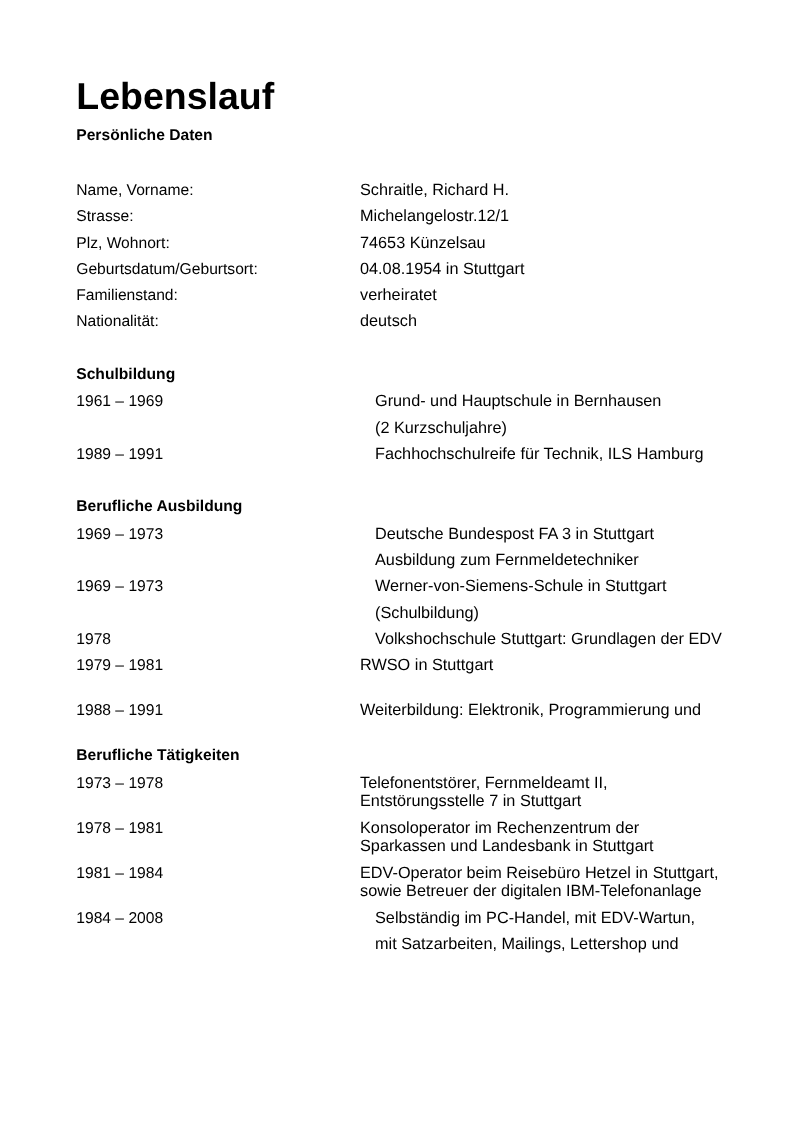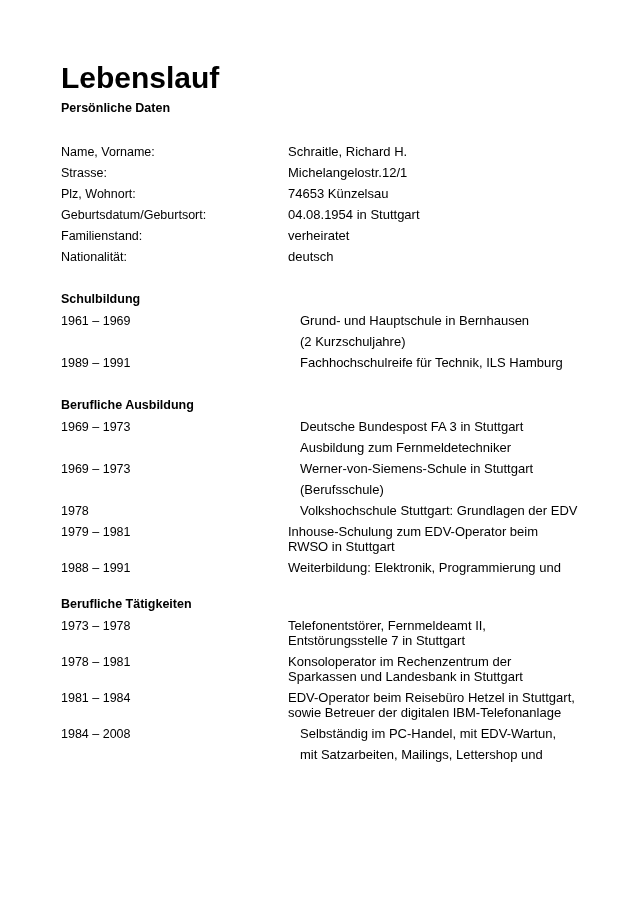--- a/index.html
+++ b/index.html
@@ -139,33 +139,32 @@
     <span class="label">1969 – 1973</span>
     <span class="value loose" style="top:-3px">
       <span class="line">Deutsche Bundespost FA 3 in Stuttgart</span>
       <span class="line">Ausbildung zum Fernmeldetechniker</span>
     </span>
   </div>
   <div class="row" style="top:461px">
     <span class="label">1969 – 1973</span>
     <span class="value loose" style="top:-3px">
       <span class="line">Werner-von-Siemens-Schule in Stuttgart</span>
-      <span class="line">(Berufsschule)</span>
+      <span class="line">(Schulbildung)</span>
     </span>
   </div>
   <div class="row" style="top:503px">
     <span class="label">1978</span>
     <span class="value loose" style="top:-3px">
       <span class="line">Volkshochschule Stuttgart: Grundlagen der EDV</span>
     </span>
   </div>
   <div class="row" style="top:524px">
     <span class="label">1979 – 1981</span>
     <span class="value tight" style="top:0px">
-      <span class="line">Inhouse-Schulung zum EDV-Operator beim</span>
       <span class="line">RWSO in Stuttgart</span>
     </span>
   </div>
   <div class="row" style="top:560px">
     <span class="label">1988 – 1991</span>
     <span class="value tight" style="top:0px">
       <span class="line">Weiterbildung: Elektronik, Programmierung und</span>
     </span>
   </div>
 

